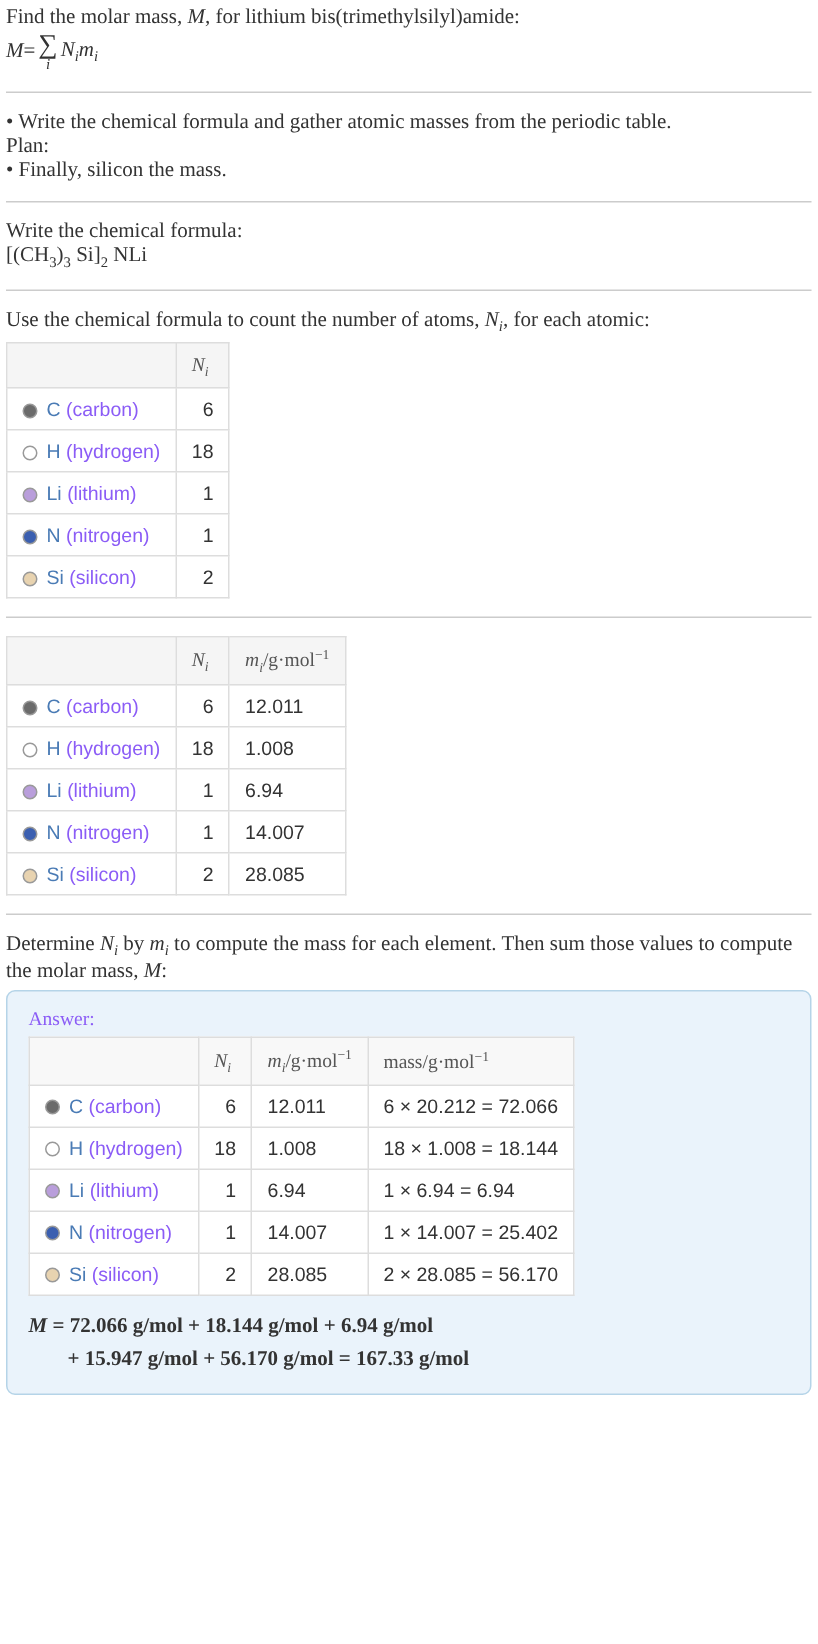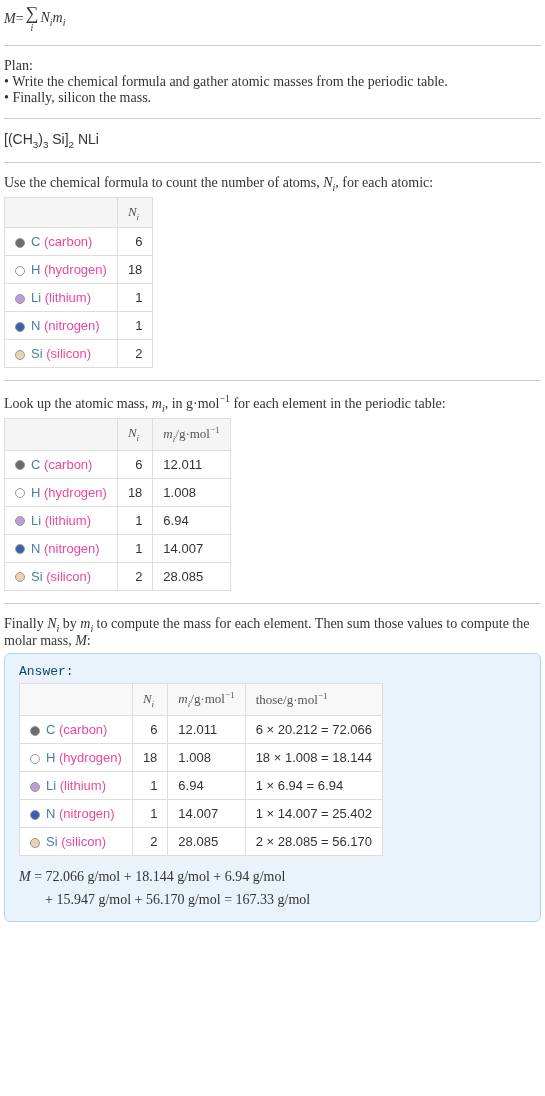--- a/index.html
+++ b/index.html
@@ -28,21 +28,21 @@
       flex-direction: column;
       align-items: center;
       font-size: 12px;
       margin: 0 2px;
     }
     .sigma-block .sigma { font-size: 18px; line-height: 1; }
     .sigma-block .sub-i { font-size: 10px; font-style: italic; }
     .sub { vertical-align: sub; font-size: 0.7em; }
     .sup { vertical-align: super; font-size: 0.7em; }
     .chem-formula {
-      font-family: Liberation Sans, sans-serif;
+      font-family: Liberation Serif, serif;
       font-size: 14px;
     }
     table {
       border-collapse: collapse;
       margin-top: 4px;
       font-family: 'Helvetica Neue', Arial, sans-serif;
       font-size: 13px;
     }
     th, td {
       border: 1px solid #ddd;
@@ -58,68 +58,73 @@
     .elcell { white-space: nowrap; }
     .dot {
       display: inline-block;
       width: 10px; height: 10px;
       border-radius: 50%;
       margin-right: 6px;
       vertical-align: middle;
       border: 1px solid #999;
     }
     .el-name { color: #4a7bb5; }
-    .el-paren { color: #ec4899; }
+    .el-paren { color: #8b5cf6; }
     .answer-box {
       background: #eaf3fb;
       border: 1px solid #b5d4e8;
       border-radius: 6px;
       padding: 10px 14px;
       margin-top: 4px;
     }
     .answer-box table { background: #fff; }
     .answer-box table th { background: #f8f8f8; }
-    .answer-label { color: #0c4a6e; font-size: 13px; margin-bottom: 4px; font-family: Liberation Mono, monospace; }
+    .answer-label { color: #8b5cf6; font-size: 13px; margin-bottom: 4px; }
     .eqline {
       font-family: 'Cambria Math', Georgia, serif;
       font-style: italic;
       margin-top: 10px;
       line-height: 1.6;
       padding-left: 26px;
       text-indent: -26px;
+      font-weight: bold;
     }
     .upright { font-style: normal; }
   </style>
 </head>
 <body>
 
 <div class="section">
+  <div>
+    <span>Find the molar mass, </span><span class="formula">M</span><span>, for lithium bis(trimethylsilyl)amide:</span>
+  </div>
   <div class="formula formula-row">
     <span>M</span>
     <span class="upright"> = </span>
     <span class="sigma-block">
       <span class="sigma upright">∑</span>
       <span class="sub-i">i</span>
     </span>
     <span><span>N</span><span class="sub">i</span></span>
     <span><span>m</span><span class="sub">i</span></span>
   </div>
 </div>
 
 <hr class="divider">
 
 <div class="section">
+  <div>• Write the chemical formula and gather atomic masses from the periodic table.</div>
   <div>Plan:</div>
-  <div>• Write the chemical formula and gather atomic masses from the periodic table.</div>
   <div>• Finally, silicon the mass.</div>
 </div>
 
 <hr class="divider">
 
 <div class="section">
+  <div>Write the chemical formula:</div>
   <div class="chem-formula">
     <span>[(CH</span><span class="sub">3</span><span>)</span><span class="sub">3</span><span> Si]</span><span class="sub">2</span><span> NLi</span>
   </div>
 </div>
 
 <hr class="divider">
 
 <div class="section">
   <div>
     <span>Use the chemical formula to count the number of atoms, </span><span class="formula"><span>N</span><span class="sub">i</span></span><span>, for each atomic:</span>
@@ -150,23 +155,20 @@
           <td class="elcell"><span class="dot" style="background:#e8d3b0"></span><span class="el-name">Si</span> <span class="el-paren">(silicon)</span></td>
           <td class="num">2</td>
         </tr>
       </tbody>
     </table>
 </div>
 
 <hr class="divider">
 
 <div class="section">
-  <div>
-    <span>Look up the atomic mass, </span><span class="formula"><span>m</span><span class="sub">i</span></span><span>, in g·mol</span><span class="sup">−1</span><span> for each element in the periodic table:</span>
-  </div>
   <table id="t2">
     <tbody>
         <tr>
       <th></th>
       <th class="formula"><span>N</span><span class="sub">i</span></th>
       <th class="formula"><span>m</span><span class="sub">i</span><span class="upright">/g·mol</span><span class="sup upright">−1</span></th>
     </tr>
   <tr>
           <td class="elcell"><span class="dot" style="background:#6b6b6b"></span><span class="el-name">C</span> <span class="el-paren">(carbon)</span></td>
           <td class="num">6</td>
@@ -193,32 +195,32 @@
           <td>28.085</td>
         </tr>
       </tbody>
     </table>
 </div>
 
 <hr class="divider">
 
 <div class="section">
   <div>
-    <span>Finally </span><span class="formula"><span>N</span><span class="sub">i</span></span><span> by </span><span class="formula"><span>m</span><span class="sub">i</span></span><span> to compute the mass for each element. Then sum those values to compute the molar mass, </span><span class="formula">M</span><span>:</span>
+    <span>Determine </span><span class="formula"><span>N</span><span class="sub">i</span></span><span> by </span><span class="formula"><span>m</span><span class="sub">i</span></span><span> to compute the mass for each element. Then sum those values to compute the molar mass, </span><span class="formula">M</span><span>:</span>
   </div>
 
   <div class="answer-box">
     <div class="answer-label">Answer:</div>
     <table id="t3">
       <tbody>
           <tr>
         <th></th>
         <th class="formula"><span>N</span><span class="sub">i</span></th>
         <th class="formula"><span>m</span><span class="sub">i</span><span class="upright">/g·mol</span><span class="sup upright">−1</span></th>
-        <th class="formula"><span class="upright">those/g·mol</span><span class="sup upright">−1</span></th>
+        <th class="formula"><span class="upright">mass/g·mol</span><span class="sup upright">−1</span></th>
       </tr>
     <tr>
             <td class="elcell"><span class="dot" style="background:#6b6b6b"></span><span class="el-name">C</span> <span class="el-paren">(carbon)</span></td>
             <td class="num">6</td>
             <td>12.011</td>
             <td>6 × 20.212 = 72.066</td>
           </tr>
           <tr>
             <td class="elcell"><span class="dot" style="background:#ffffff"></span><span class="el-name">H</span> <span class="el-paren">(hydrogen)</span></td>
             <td class="num">18</td>

